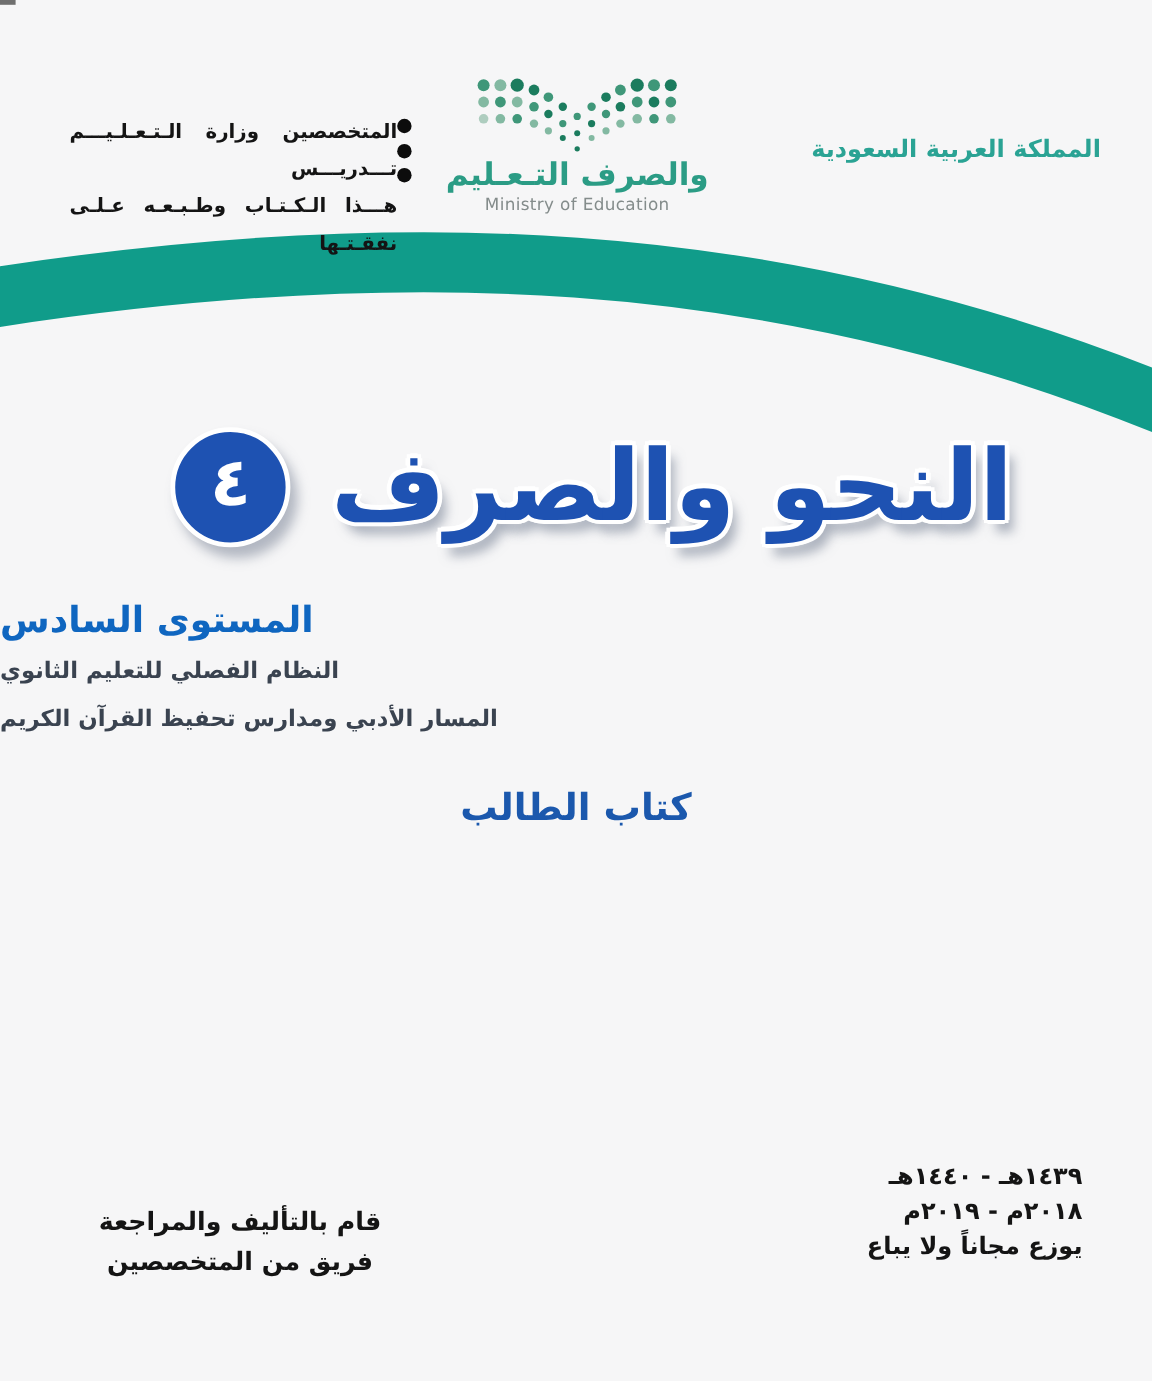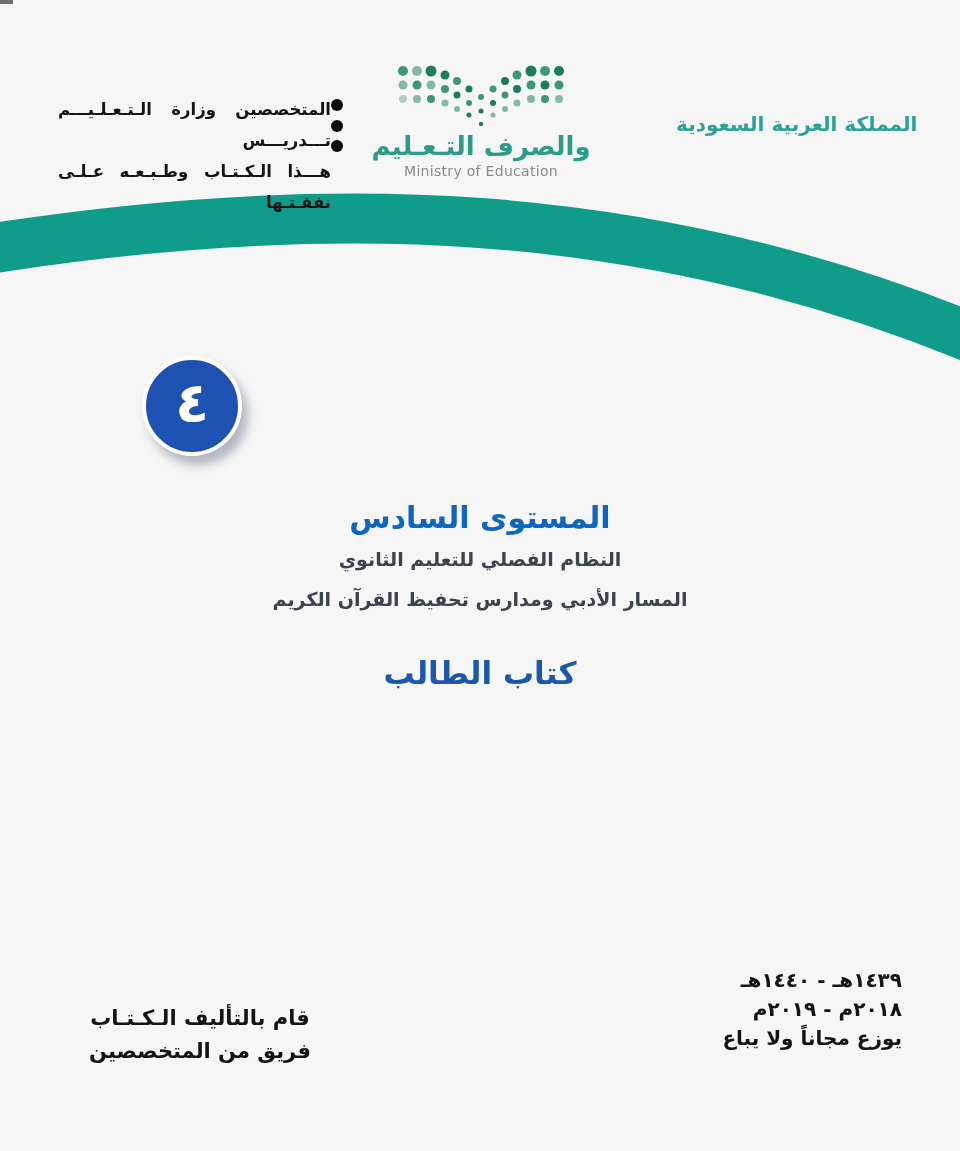--- a/index.html
+++ b/index.html
@@ -72,21 +72,21 @@
   .num-badge{
     position:absolute;left:142px;top:356px;width:92px;height:92px;
     background:var(--title-blue);
     border:4px solid #fff;border-radius:50%;
     box-shadow:6px 9px 10px rgba(112,122,142,.5);
     display:flex;align-items:center;justify-content:center;
   }
   .num-badge span{color:#fff;font-size:56px;font-weight:700;line-height:1;transform:translateY(-3px);}
 
   
-  .subtitle{position:absolute;top:497px;left:0;width:100%;text-align:center;direction:rtl;}
+  .subtitle{position:absolute;top:497px;left:0;width:100%;text-align:left;direction:rtl;}
   .subtitle .level{font-size:30px;font-weight:700;color:var(--accent-blue);line-height:42px;}
   .subtitle .sys,.subtitle .track{font-size:19px;font-weight:700;color:var(--dark-text);line-height:40px;}
 
   .book-type{
     position:absolute;top:655px;left:0;width:100%;text-align:center;direction:rtl;
     font-size:31px;font-weight:700;color:var(--book-blue);
   }
 
   
   .credits{
@@ -164,34 +164,35 @@
           <circle cx="152" cy="39" r="4" fill="#3f9779"></circle>
           <circle cx="166" cy="39" r="4" fill="#83b9a2"></circle>
       </g>
     </svg>
     <div class="moe-ar">والصرف التـعـليم</div>
     <div class="moe-en">Ministry of Education</div>
   </div>
 
   <div class="country">المملكة العربية السعودية</div>
 
+  <div class="main-title">النحو والصرف</div>
   <div class="num-badge">
     <span>٤</span>
   </div>
 
   <div class="subtitle">
     <div class="level">المستوى السادس</div>
     <div class="sys">النظام الفصلي للتعليم الثانوي</div>
     <div class="track">المسار الأدبي ومدارس تحفيظ القرآن الكريم</div>
   </div>
 
   <div class="book-type">كتاب الطالب</div>
 
   <div class="credits">
-    <div>قام بالتأليف الـكـتـاب</div>
+    <div>قام بالتأليف والمراجعة</div>
     <div>فريق من المتخصصين</div>
   </div>
 
   <div class="pub">
     <div>١٤٣٩هـ - ١٤٤٠هـ</div>
     <div>٢٠١٨م - ٢٠١٩م</div>
     <div>يوزع مجاناً ولا يباع</div>
   </div>
 
 </div>

